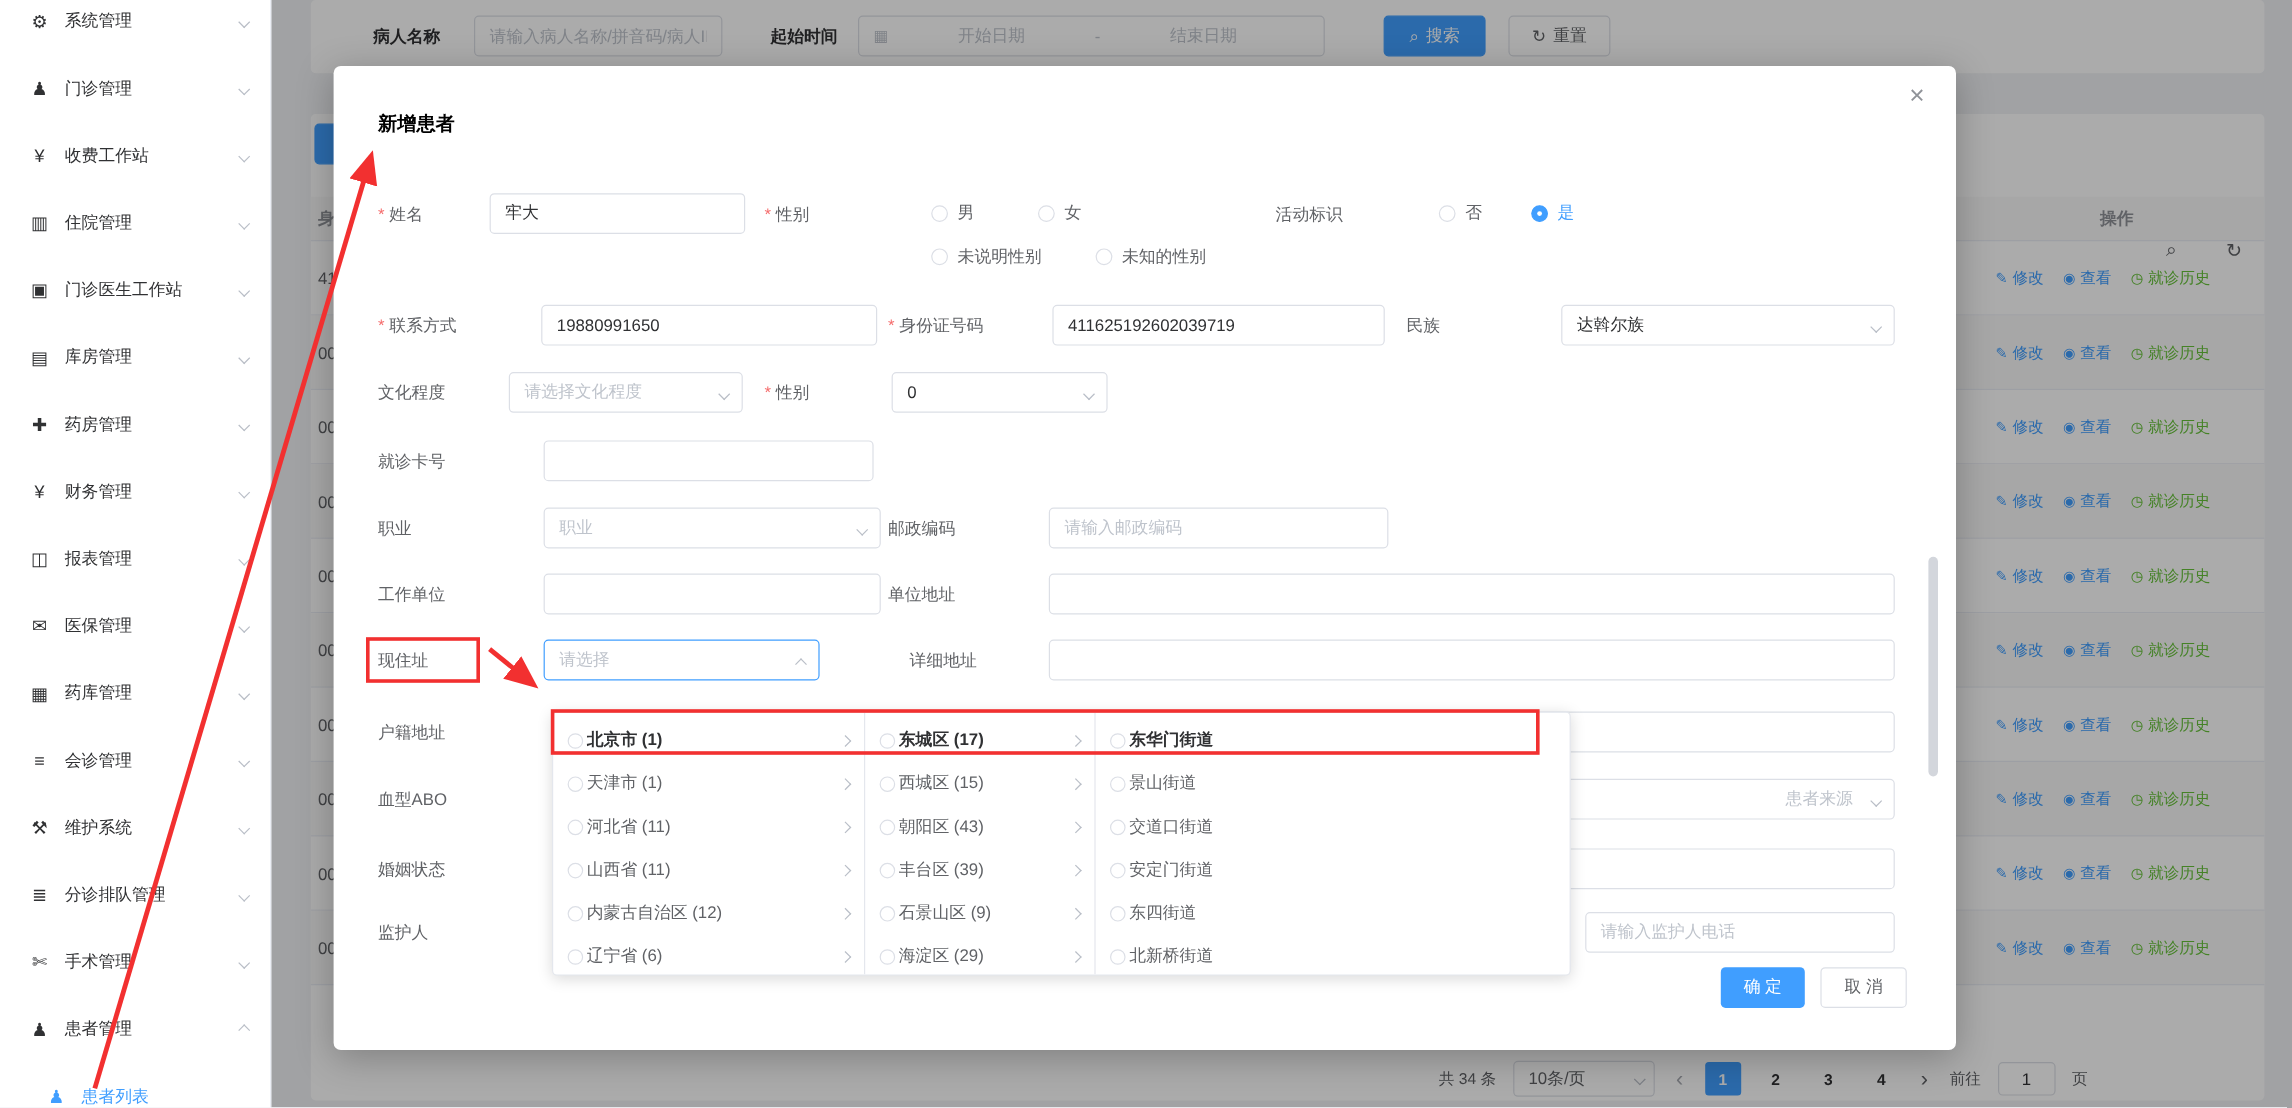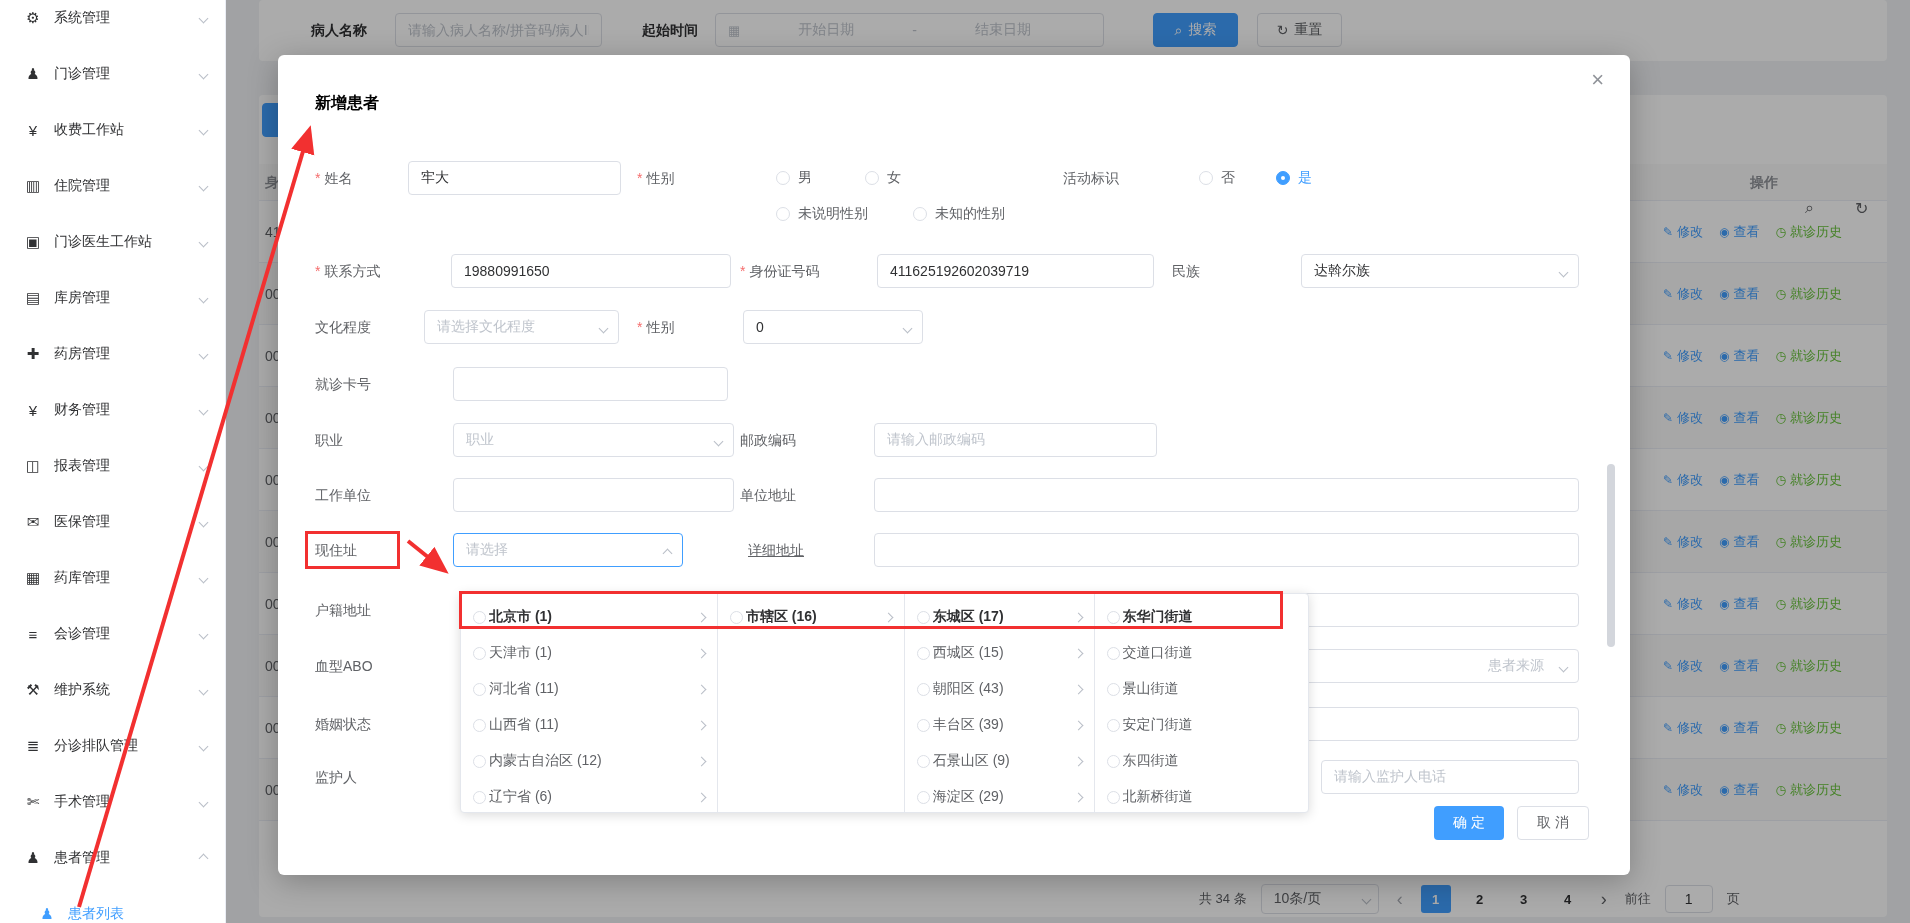--- a/index.html
+++ b/index.html
@@ -486,21 +486,21 @@
     <div class="flabel" style="left:37px;top:423px;">工作单位</div>
     <div class="fbox" style="left:175px;top:423px;width:281px;"></div>
     <div class="flabel" style="left:462px;top:423px;">单位地址</div>
     <div class="fbox" style="left:596px;top:423px;width:705px;"></div>
 
     <div class="flabel" style="left:37px;top:478px;">现住址</div>
     <div class="fbox sel open" style="left:175px;top:478px;width:230px;">
         <span class="ph">请选择</span>
         <span class="chv up"></span>
       </div>
-    <div class="flabel" style="left:470px;top:478px;text-decoration:underline;">详细地址</div>
+    <div class="flabel" style="left:480px;top:478px;">详细地址</div>
     <div class="fbox" style="left:596px;top:478px;width:705px;"></div>
 
     <div class="flabel" style="left:37px;top:538px;">户籍地址</div>
     <div class="fbox" style="left:596px;top:538px;width:705px;"></div>
 
     <div class="flabel" style="left:37px;top:594px;">血型ABO</div>
     <div class="fbox sel" style="left:596px;top:594px;width:705px;">
         <span class="right-ph">患者来源</span>
         <span class="chv"></span>
       </div>
@@ -539,27 +539,20 @@
             <span class="cradio"></span>
             <span class="clabel">内蒙古自治区 (12)</span>
             <span class="chv right"></span>
           </div>
           <div class="casc-item">
             <span class="cradio"></span>
             <span class="clabel">辽宁省 (6)</span>
             <span class="chv right"></span>
           </div>
       </div>
-      <div class="casc-col" style="width:189px;">
-        <div class="casc-item active">
-            <span class="cradio"></span>
-            <span class="clabel">市辖区 (16)</span>
-            <span class="chv right"></span>
-          </div>
-      </div>
       <div class="casc-col" style="width:192px;">
         <div class="casc-item active">
             <span class="cradio"></span>
             <span class="clabel">东城区 (17)</span>
             <span class="chv right"></span>
           </div>
           <div class="casc-item">
             <span class="cradio"></span>
             <span class="clabel">西城区 (15)</span>
             <span class="chv right"></span>
@@ -585,25 +578,25 @@
             <span class="chv right"></span>
           </div>
       </div>
       <div class="casc-col" style="width:216px;">
         <div class="casc-item active">
             <span class="cradio"></span>
             <span class="clabel">东华门街道</span>
           </div>
           <div class="casc-item">
             <span class="cradio"></span>
+            <span class="clabel">景山街道</span>
+          </div>
+          <div class="casc-item">
+            <span class="cradio"></span>
             <span class="clabel">交道口街道</span>
-          </div>
-          <div class="casc-item">
-            <span class="cradio"></span>
-            <span class="clabel">景山街道</span>
           </div>
           <div class="casc-item">
             <span class="cradio"></span>
             <span class="clabel">安定门街道</span>
           </div>
           <div class="casc-item">
             <span class="cradio"></span>
             <span class="clabel">东四街道</span>
           </div>
           <div class="casc-item">

